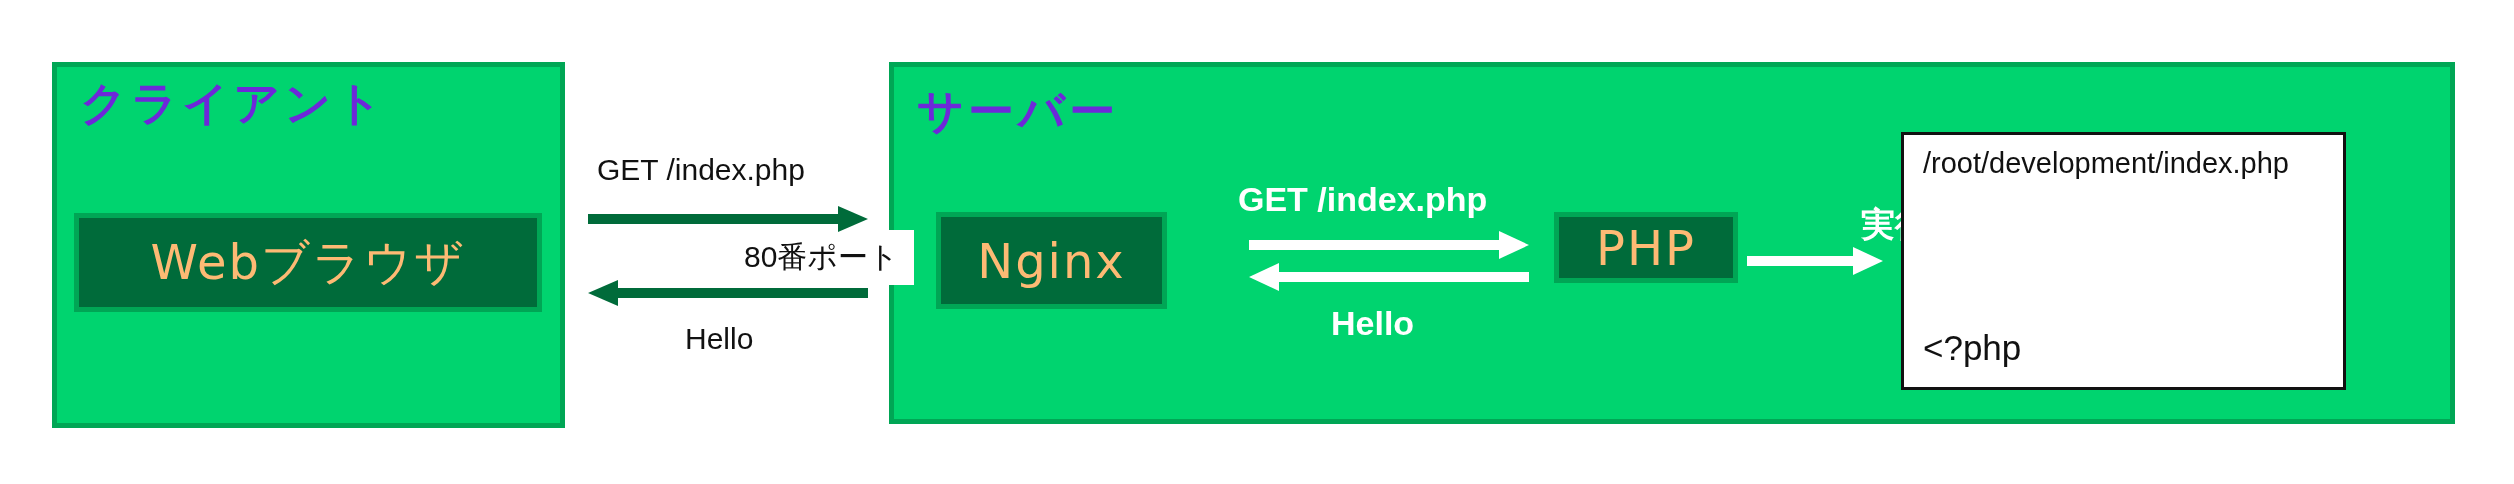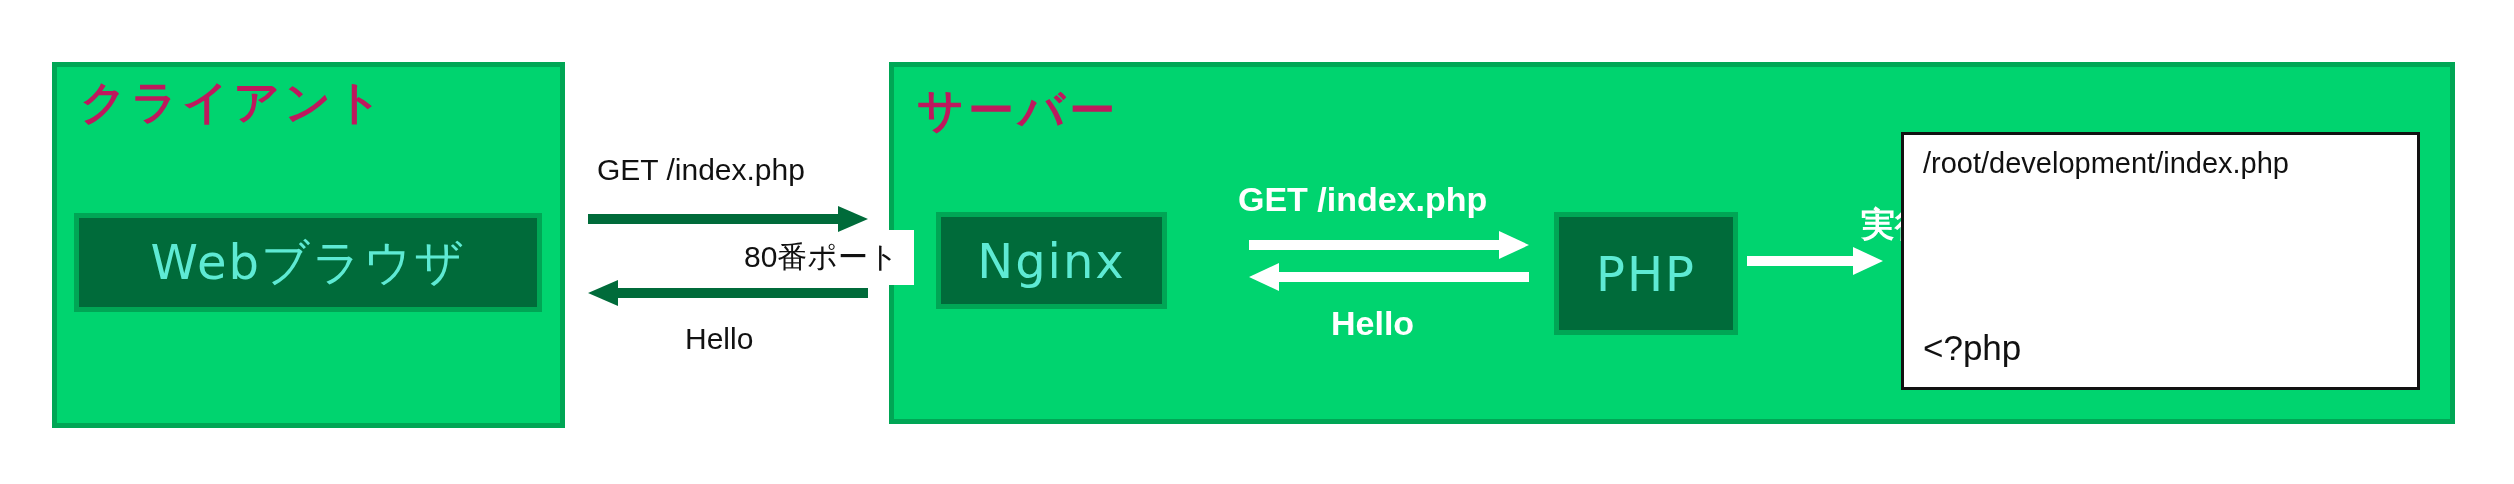--- a/index.html
+++ b/index.html
@@ -1,22 +1,22 @@
 <!DOCTYPE html>
 <html><head>
 <meta charset="utf-8">
 <style>
   html, body { margin: 0; padding: 0; background: #ffffff; }
   body { width: 2514px; height: 484px; position: relative; overflow: hidden;
          font-family: "DejaVu Sans", "Liberation Sans", sans-serif; }
   .region { position: absolute; background: #00d46f; border: 5px solid #00a655; box-sizing: border-box; }
-  .region-title { position: absolute; color: #be185d; font-weight: bold; font-size: 46px;
-                  letter-spacing: 4px; line-height: 1; white-space: nowrap; font-family: Liberation Serif, serif; }
+  .region-title { position: absolute; color: #6d28d9; font-weight: bold; font-size: 46px;
+                  letter-spacing: 4px; line-height: 1; white-space: nowrap; }
   .node { position: absolute; background: #006b3a; border: 5px solid #00a655; box-sizing: border-box;
-          color: #5eead4; display: flex; align-items: center; justify-content: center;
+          color: #fdba74; display: flex; align-items: center; justify-content: center;
           font-size: 48px; letter-spacing: 2px; white-space: nowrap; }
   .label { position: absolute; white-space: nowrap; line-height: 1; }
   .label-dark { color: #111111; font-size: 30px; font-family: "Liberation Sans", sans-serif; }
   .label-bold { color: #ffffff; font-weight: bold; font-size: 34px; font-family: "Liberation Sans", sans-serif; }
   .port-patch { position: absolute; background: #ffffff; }
   .code-box { position: absolute; background: #ffffff; border: 3px solid #111111; box-sizing: border-box;
               color: #111111; font-family: "Liberation Sans", sans-serif; }
   .code-path { position: absolute; left: 19px; top: 12px; font-size: 29px; white-space: nowrap; }
   .code-lines { position: absolute; left: 19px; top: 88px; font-size: 35px; line-height: 50px; white-space: pre; }
   svg.arrow { position: absolute; overflow: visible; }
@@ -63,30 +63,30 @@
   <rect x="0" y="10" width="252" height="10" fill="#ffffff"></rect>
   <polygon points="250,1 280,15 250,29" fill="#ffffff"></polygon>
 </svg>
 <svg class="arrow" style="left:1249px; top:262px;" width="282" height="30" viewBox="0 0 282 30">
   <rect x="28" y="10" width="252" height="10" fill="#ffffff"></rect>
   <polygon points="30,1 0,15 30,29" fill="#ffffff"></polygon>
 </svg>
 
 <div class="label label-bold" style="left:1331px; top:306px;">Hello</div>
 
-<div class="node" style="left:1554px; top:212px; width:184px; height:123px;">
+<div class="node" style="left:1554px; top:212px; width:184px; height:71px;">
   <span>PHP</span>
 </div>
 
 <div class="label label-bold" style="left:1861px; top:207px;">実行</div>
 <svg class="arrow" style="left:1747px; top:246px;" width="138" height="30" viewBox="0 0 138 30">
   <rect x="0" y="10" width="108" height="10" fill="#ffffff"></rect>
   <polygon points="106,1 136,15 106,29" fill="#ffffff"></polygon>
 </svg>
 
-<div class="code-box" style="left:1901px; top:132px; width:519px; height:258px;">
+<div class="code-box" style="left:1901px; top:132px; width:445px; height:258px;">
   <div class="code-path">/root/development/index.php</div>
   <div class="code-lines">
     <div>&lt;?php</div>
     <div>  echo "Hello";</div>
     
   </div>
 </div>
 
 </body></html>

